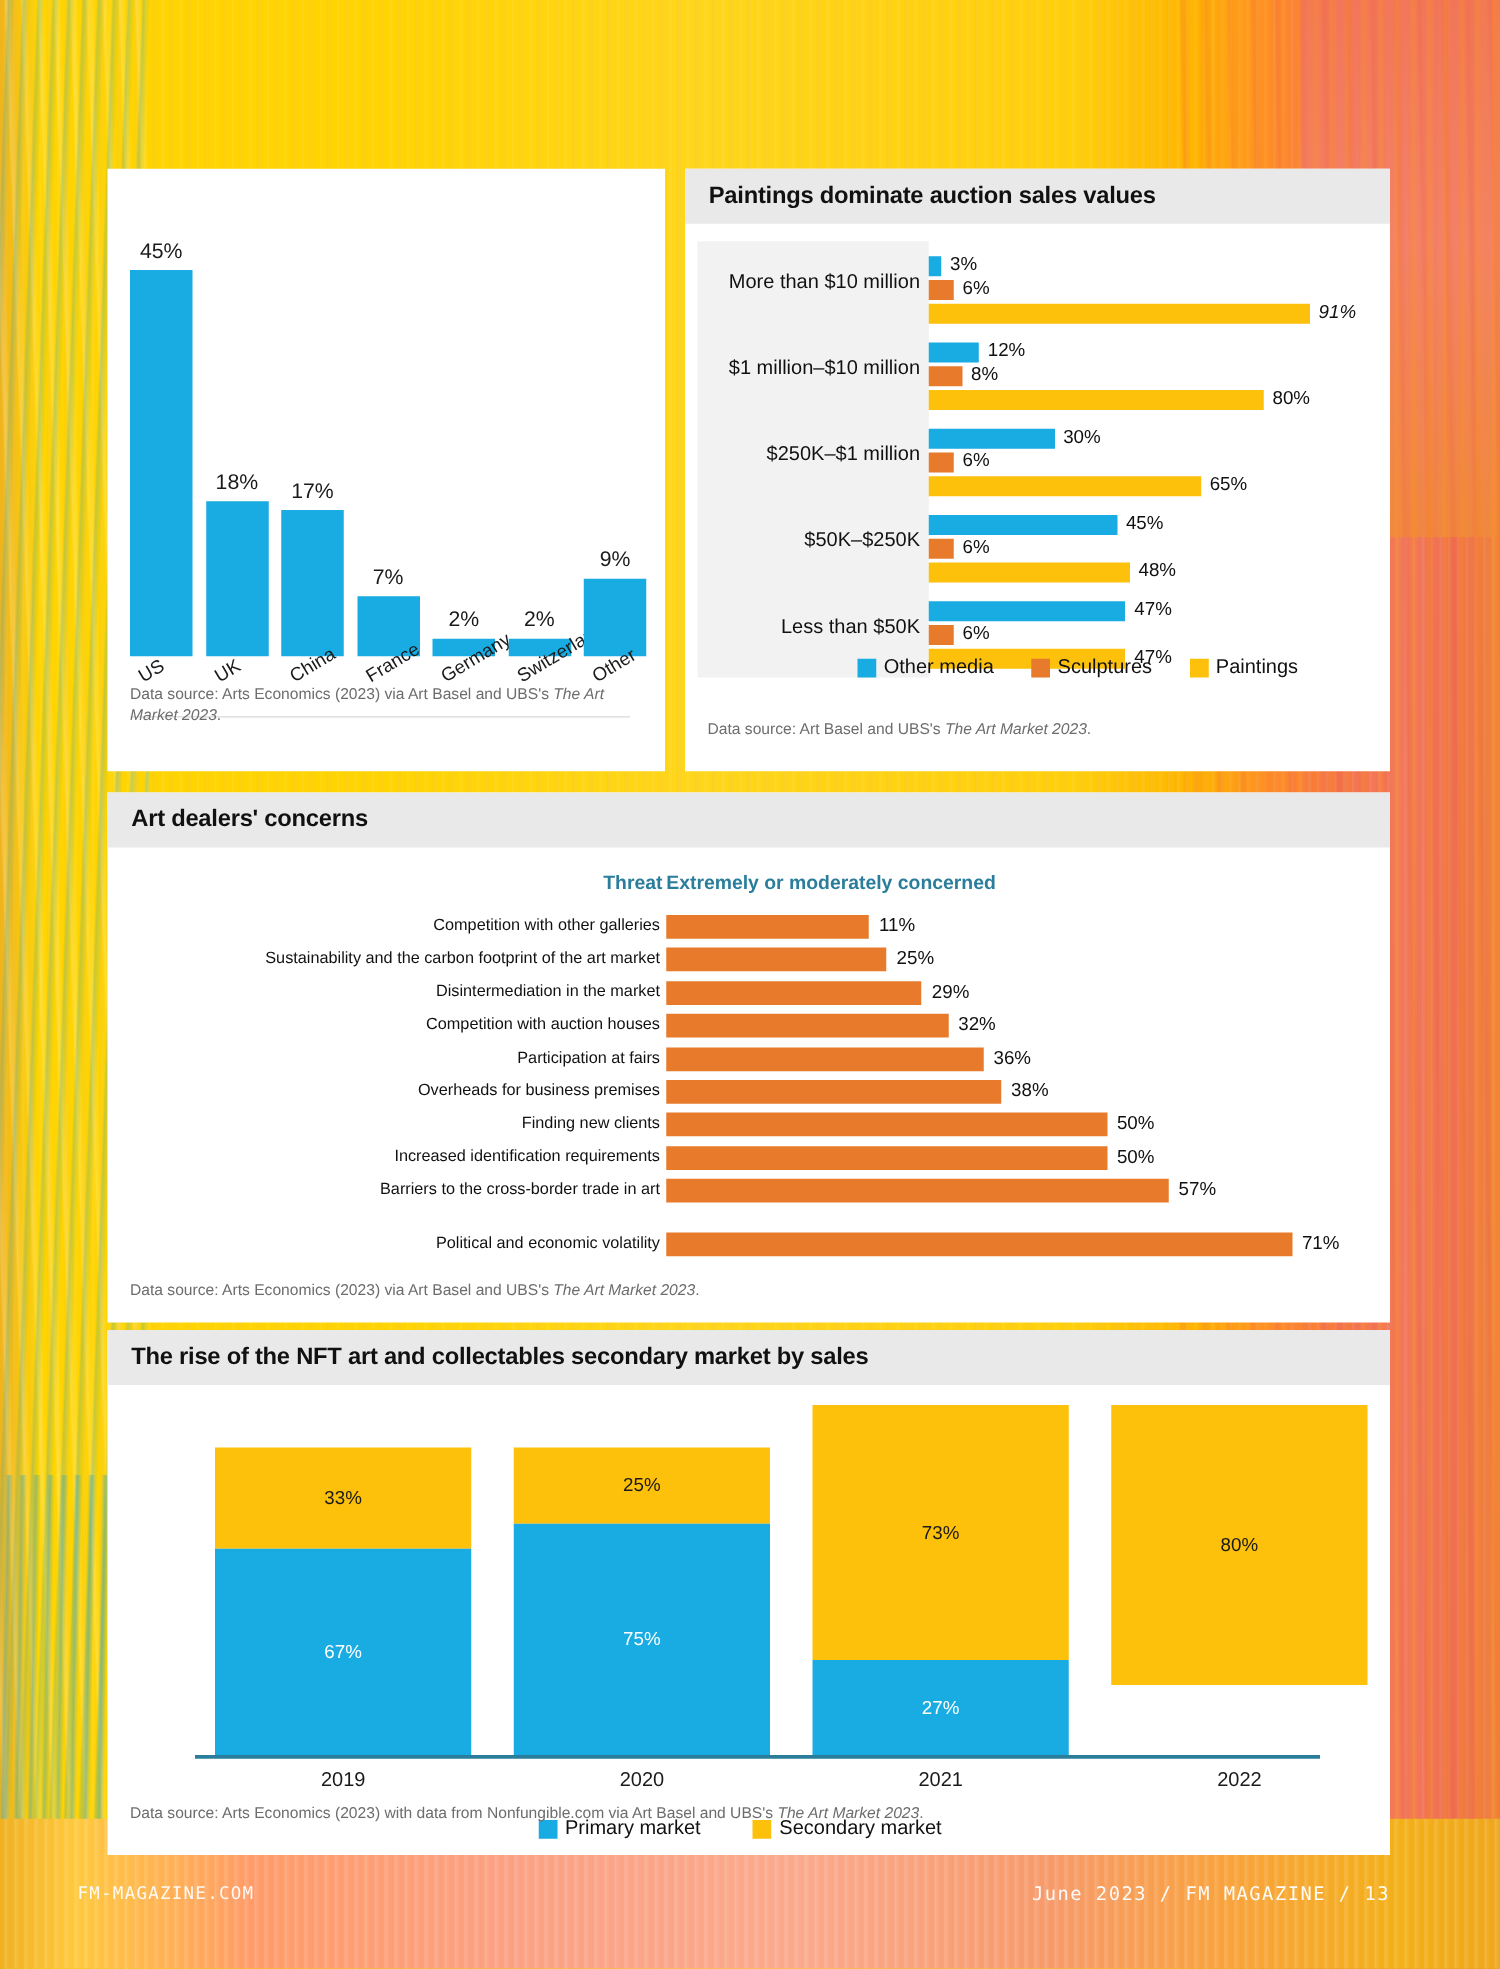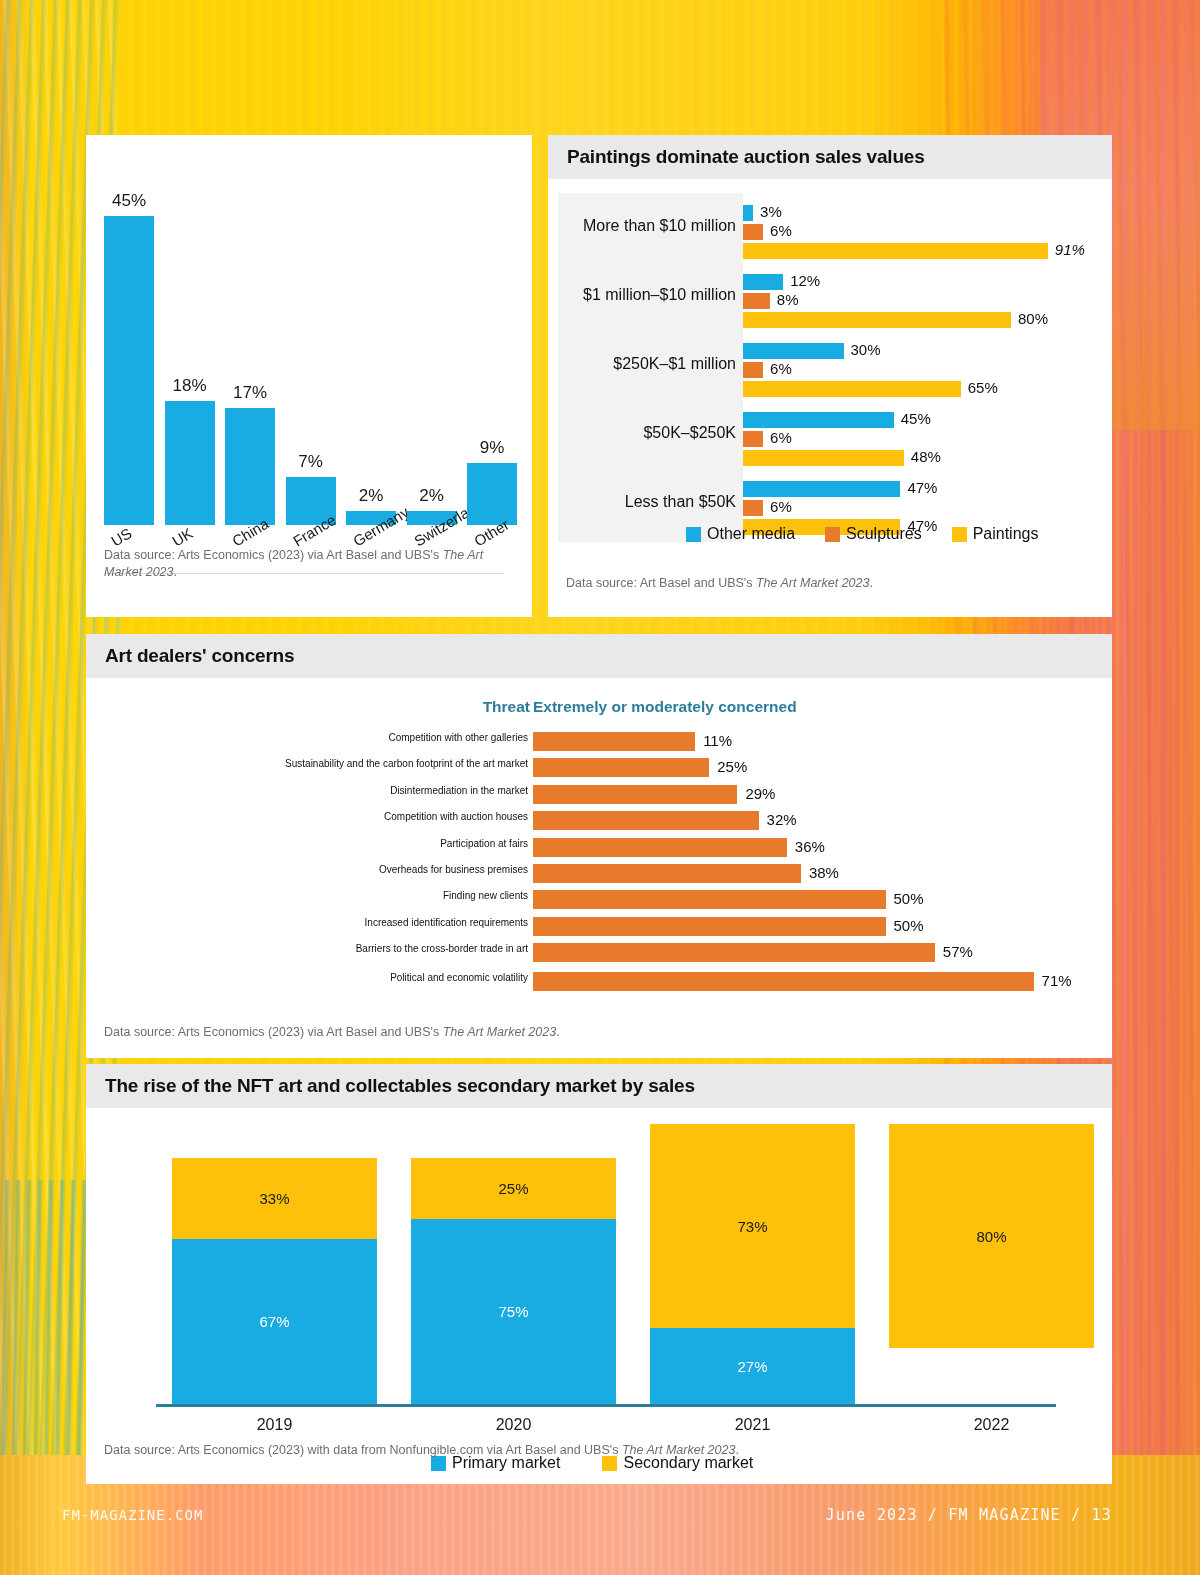--- a/index.html
+++ b/index.html
@@ -114,21 +114,21 @@
   .legend .li{display:flex;align-items:center;margin-right:30px;}
   .legend .sw{width:15px;height:15px;margin-right:6px;display:inline-block;}
   .legend .lt{font-size:16px;color:#111;}
 
   
   #c3{left:86px;top:634px;width:1026px;height:424px;}
   #c3 .card-hd{height:44px;padding:0 0 0 19px;}
   .h-hdr{position:absolute;font-weight:bold;font-size:15.5px;color:#2b7e9b;}
   .h-row{position:absolute;left:0;width:1026px;height:26.4px;}
   .h-lab{position:absolute;left:10px;top:3px;width:432px;text-align:right;
-    font-size:10px;color:#111;white-space:nowrap;}
+    font-size:13px;color:#111;white-space:nowrap;}
   .h-bar{position:absolute;left:447px;top:3px;height:19px;background:#e87b2b;}
   .h-v{position:absolute;top:3px;font-size:15px;color:#111;}
 
   
   #c4{left:86px;top:1064px;width:1026px;height:420px;}
   #c4 .card-hd{height:44px;padding:0 0 0 19px;}
   .s-plot{position:absolute;left:70px;top:60px;width:900px;height:280px;}
   .s-bar{position:absolute;bottom:0;width:205px;}
   .s-seg{position:relative;display:flex;align-items:center;justify-content:center;
     font-size:15px;}
@@ -306,21 +306,21 @@
       <div class="h-row" style="top: 279.8px;">
         <div class="h-lab">Increased identification requirements</div>
         <div class="h-bar" style="width: 352.5px;"></div>
         <div class="h-v" style="left: 807.5px;">50%</div>
       </div>
       <div class="h-row" style="top: 306.2px;">
         <div class="h-lab">Barriers to the cross-border trade in art</div>
         <div class="h-bar" style="width: 401.85px;"></div>
         <div class="h-v" style="left: 856.85px;">57%</div>
       </div>
-      <div class="h-row" style="top: 335px; padding-left: 16px;">
+      <div class="h-row" style="top: 349px; padding-left: 16px;">
         <div class="h-lab">Political and economic volatility</div>
         <div class="h-bar" style="width: 500.55px;"></div>
         <div class="h-v" style="left: 955.55px;">71%</div>
       </div>
     </div>
   <div class="src" style="left:18px;top:390px;width:900px;">
     <span>Data source: Arts Economics (2023) via Art Basel and UBS's </span><i>The Art Market 2023</i><span>.</span>
   </div>
 </div>
 

